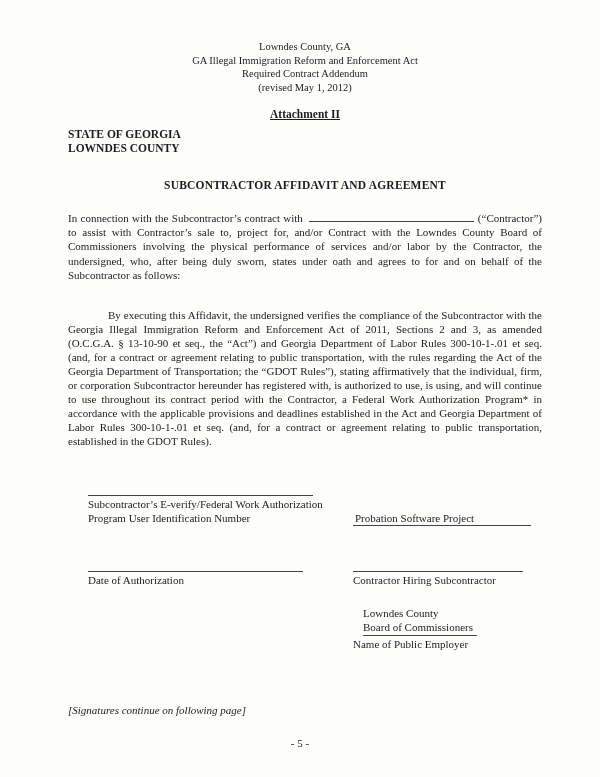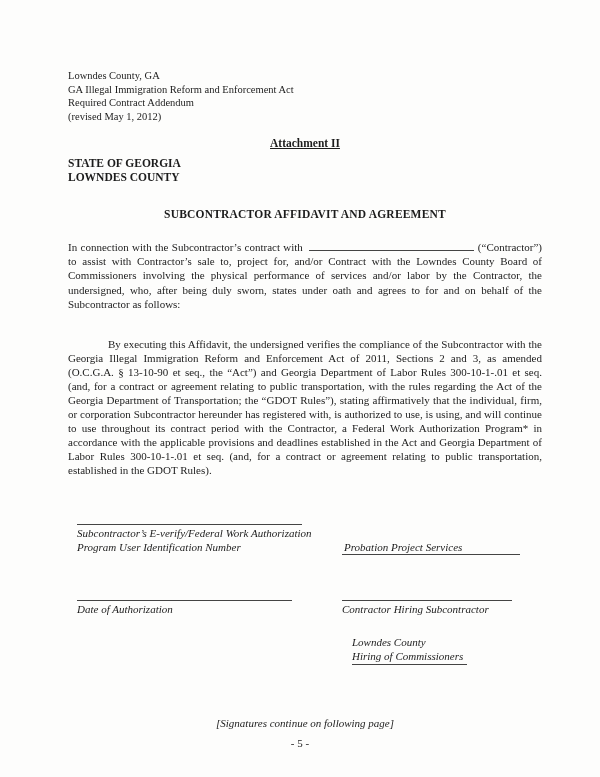--- a/index.html
+++ b/index.html
@@ -9,24 +9,23 @@
     height: 777px;
     margin: 0 auto;
     background: #fdfdfc;
     font-family: "Liberation Serif", serif;
     color: #1c1c1c;
     position: relative;
     padding: 40px 58px 0 68px;
     overflow: hidden;
   }
   .header-block {
-    text-align: left;
+    text-align: center;
     font-size: 10.5px;
     line-height: 1.3;
-    margin-top: 29px;
   }
   .attachment-title {
     text-align: center;
     font-weight: bold;
     font-size: 11.5px;
     margin-top: 13px;
   }
   .attachment-title .u { text-decoration: underline; }
   .state-block {
     font-weight: bold;
@@ -52,23 +51,22 @@
   .blank-inline {
     display: inline-block;
     width: 165px;
     border-bottom: 1px solid #444;
     height: 11px;
     vertical-align: baseline;
     margin: 0 4px 0 6px;
   }
   .sig-section {
     margin-top: 36px;
-    margin-left: 9px;
+    margin-left: 20px;
     font-size: 11px;
-    font-style: italic;
   }
   .sig-row {
     display: flex;
     align-items: flex-end;
     margin-top: 0;
   }
   .sig-col-left { width: 265px; flex: 0 0 265px; }
   .sig-col-right { flex: 1; }
   .sig-line {
     border-bottom: 1px solid #444;
@@ -90,21 +88,20 @@
   }
   .row-gap-lg { margin-top: 34px; }
   .employer-block { margin-top: 18px; }
   .employer-value { padding-left: 10px; line-height: 1.3; }
   .employer-value .u-line {
     display: inline-block;
     border-bottom: 1px solid #444;
     padding: 0 4px 1px 0;
   }
   .continuation-note {
-    text-align: center;
     font-style: italic;
     font-size: 11px;
     margin-top: 52px;
   }
   .page-number {
     position: absolute;
     bottom: 28px;
     left: 0;
     width: 100%;
     text-align: center;
@@ -141,42 +138,43 @@
   <p class="body-para indent">By executing this Affidavit, the undersigned verifies the compliance of the Subcontractor with the Georgia Illegal Immigration Reform and Enforcement Act of 2011, Sections 2 and 3, as amended (O.C.G.A. § 13-10-90 et seq., the “Act”) and Georgia Department of Labor Rules 300-10-1-.01 et seq. (and, for a contract or agreement relating to public transportation, with the rules regarding the Act of the Georgia Department of Transportation; the “GDOT Rules”), stating affirmatively that the individual, firm, or corporation Subcontractor hereunder has registered with, is authorized to use, is using, and will continue to use throughout its contract period with the Contractor, a Federal Work Authorization Program* in accordance with the applicable provisions and deadlines established in the Act and Georgia Department of Labor Rules 300-10-1-.01 et seq. (and, for a contract or agreement relating to public transportation, established in the GDOT Rules).</p>
 
   <div class="sig-section">
 
     <div class="sig-row">
       <div class="sig-col-left">
         <div class="sig-line w225"></div>
         <div class="sig-label">Subcontractor’s E-verify/Federal Work Authorization Program User Identification Number</div>
       </div>
       <div class="sig-col-right">
-        <div class="sig-value">Probation Project Services</div>
+        <div class="sig-value">Probation Software Project</div>
       </div>
     </div>
 
     <div class="sig-row row-gap-lg">
       <div class="sig-col-left">
         <div class="sig-line w215"></div>
         <div class="sig-label">Date of Authorization</div>
       </div>
       <div class="sig-col-right">
         <div class="sig-line w170"></div>
         <div class="sig-label">Contractor Hiring Subcontractor</div>
       </div>
     </div>
 
     <div class="sig-row">
       <div class="sig-col-left"></div>
       <div class="sig-col-right employer-block">
         <div class="employer-value">
           <div>Lowndes County</div>
-          <div><span class="u-line">Hiring of Commissioners</span></div>
+          <div><span class="u-line">Board of Commissioners</span></div>
         </div>
+        <div class="sig-label">Name of Public Employer</div>
       </div>
     </div>
 
   </div>
 
   <div class="continuation-note">[Signatures continue on following page]</div>
 
   <div class="page-number">- 5 -</div>
 
 </div>

